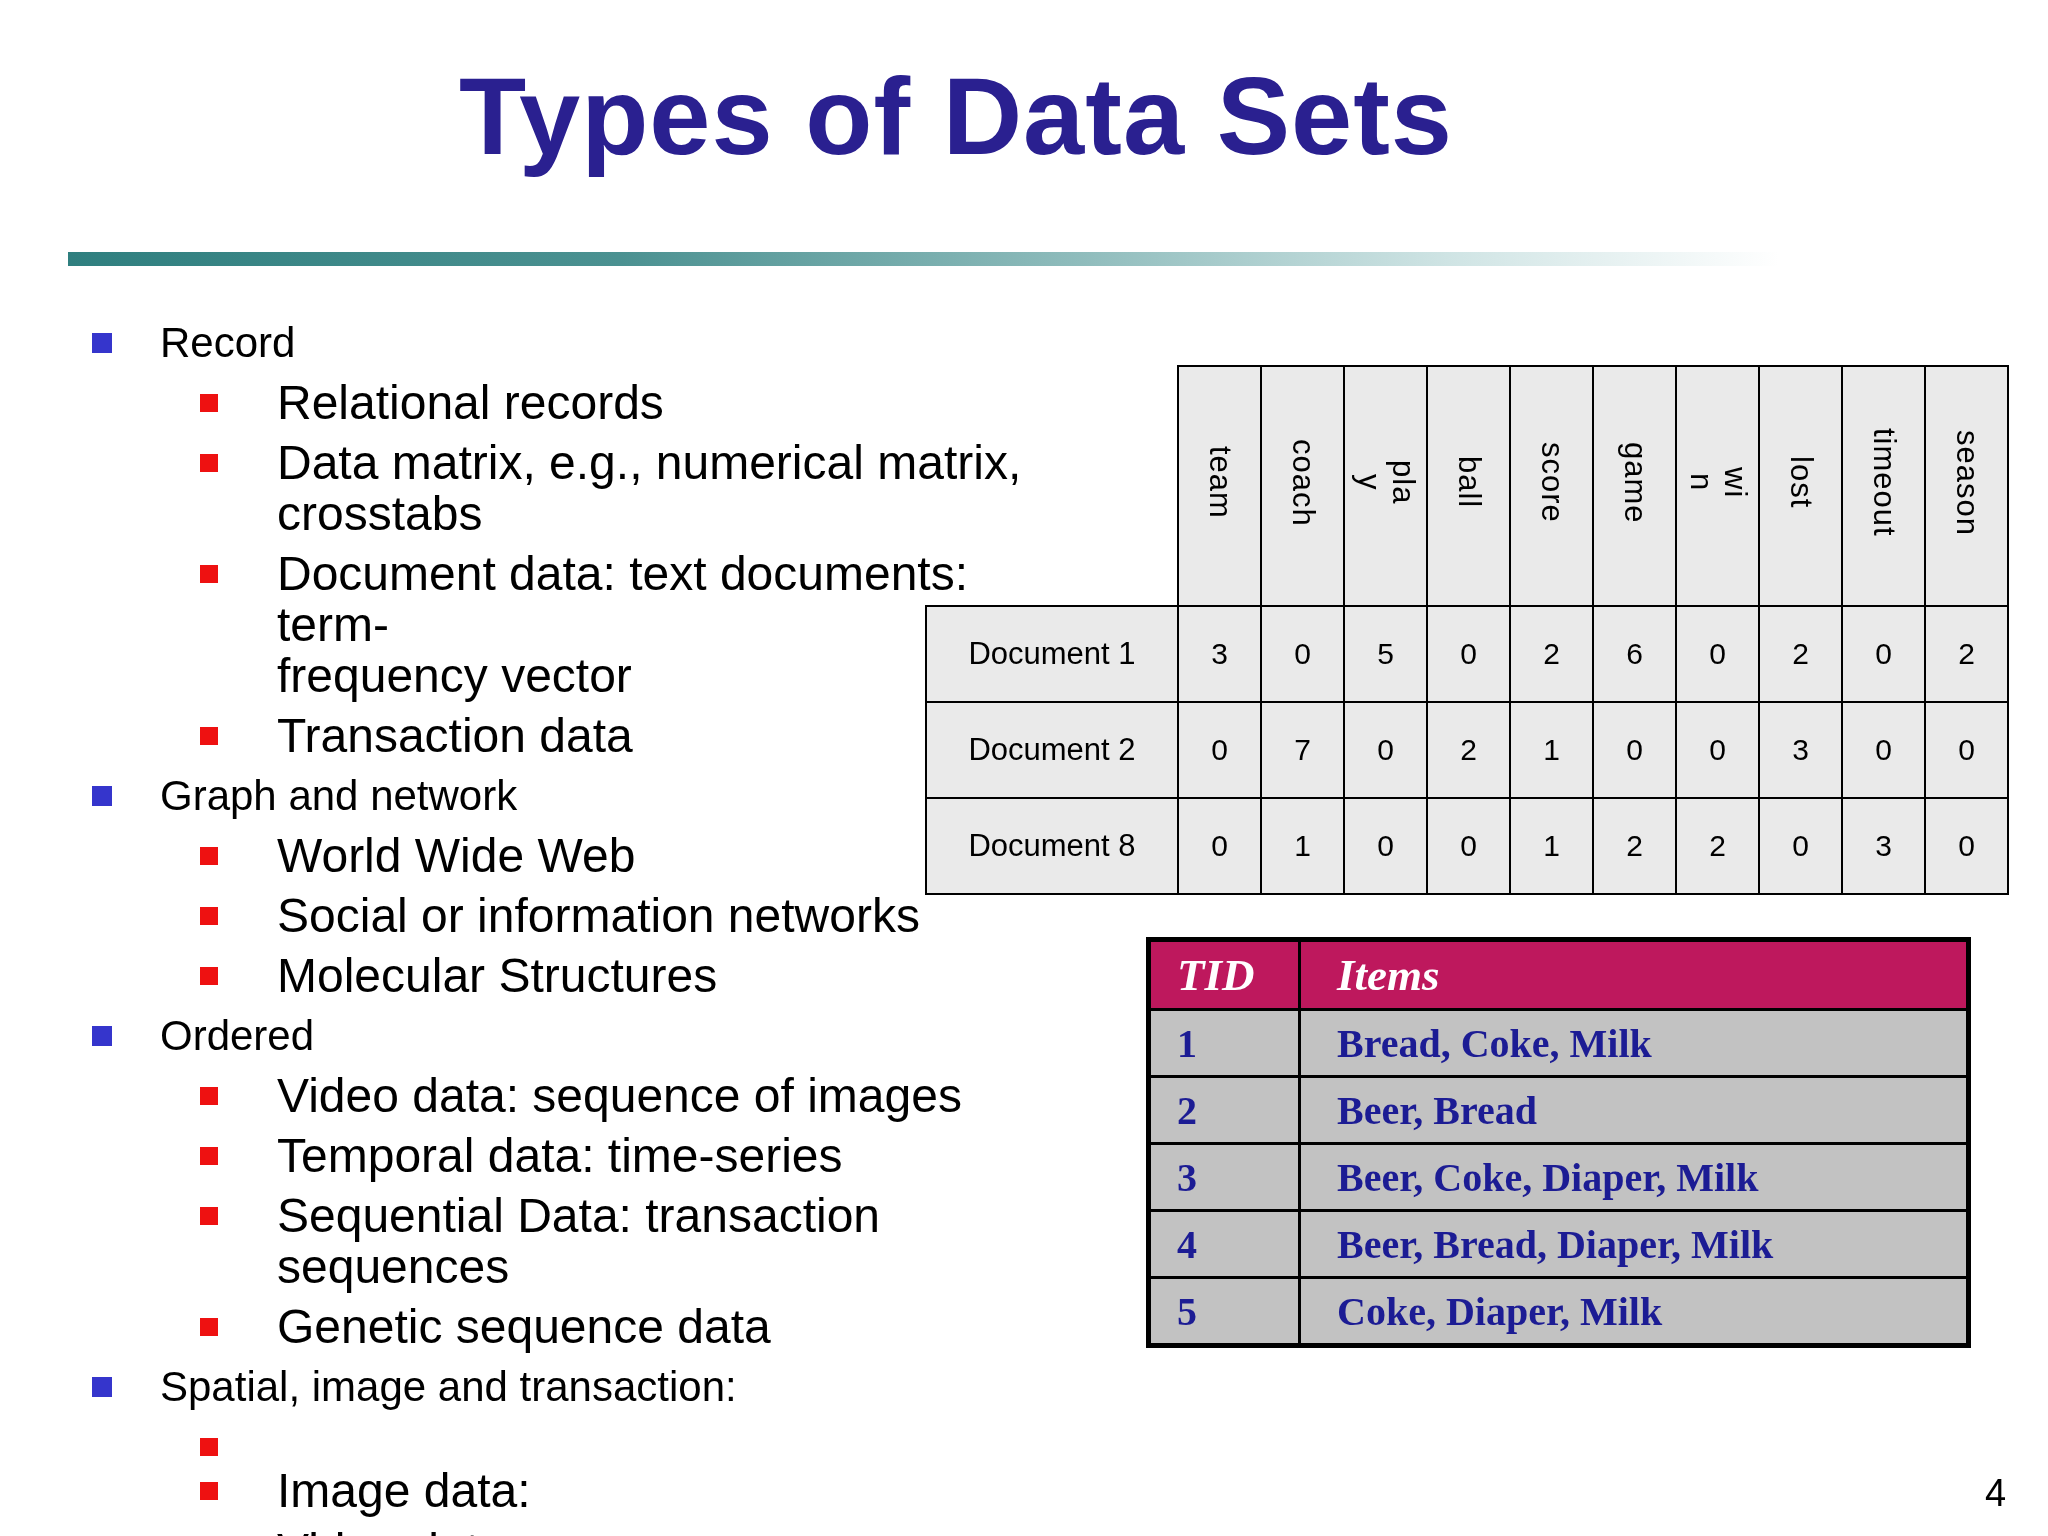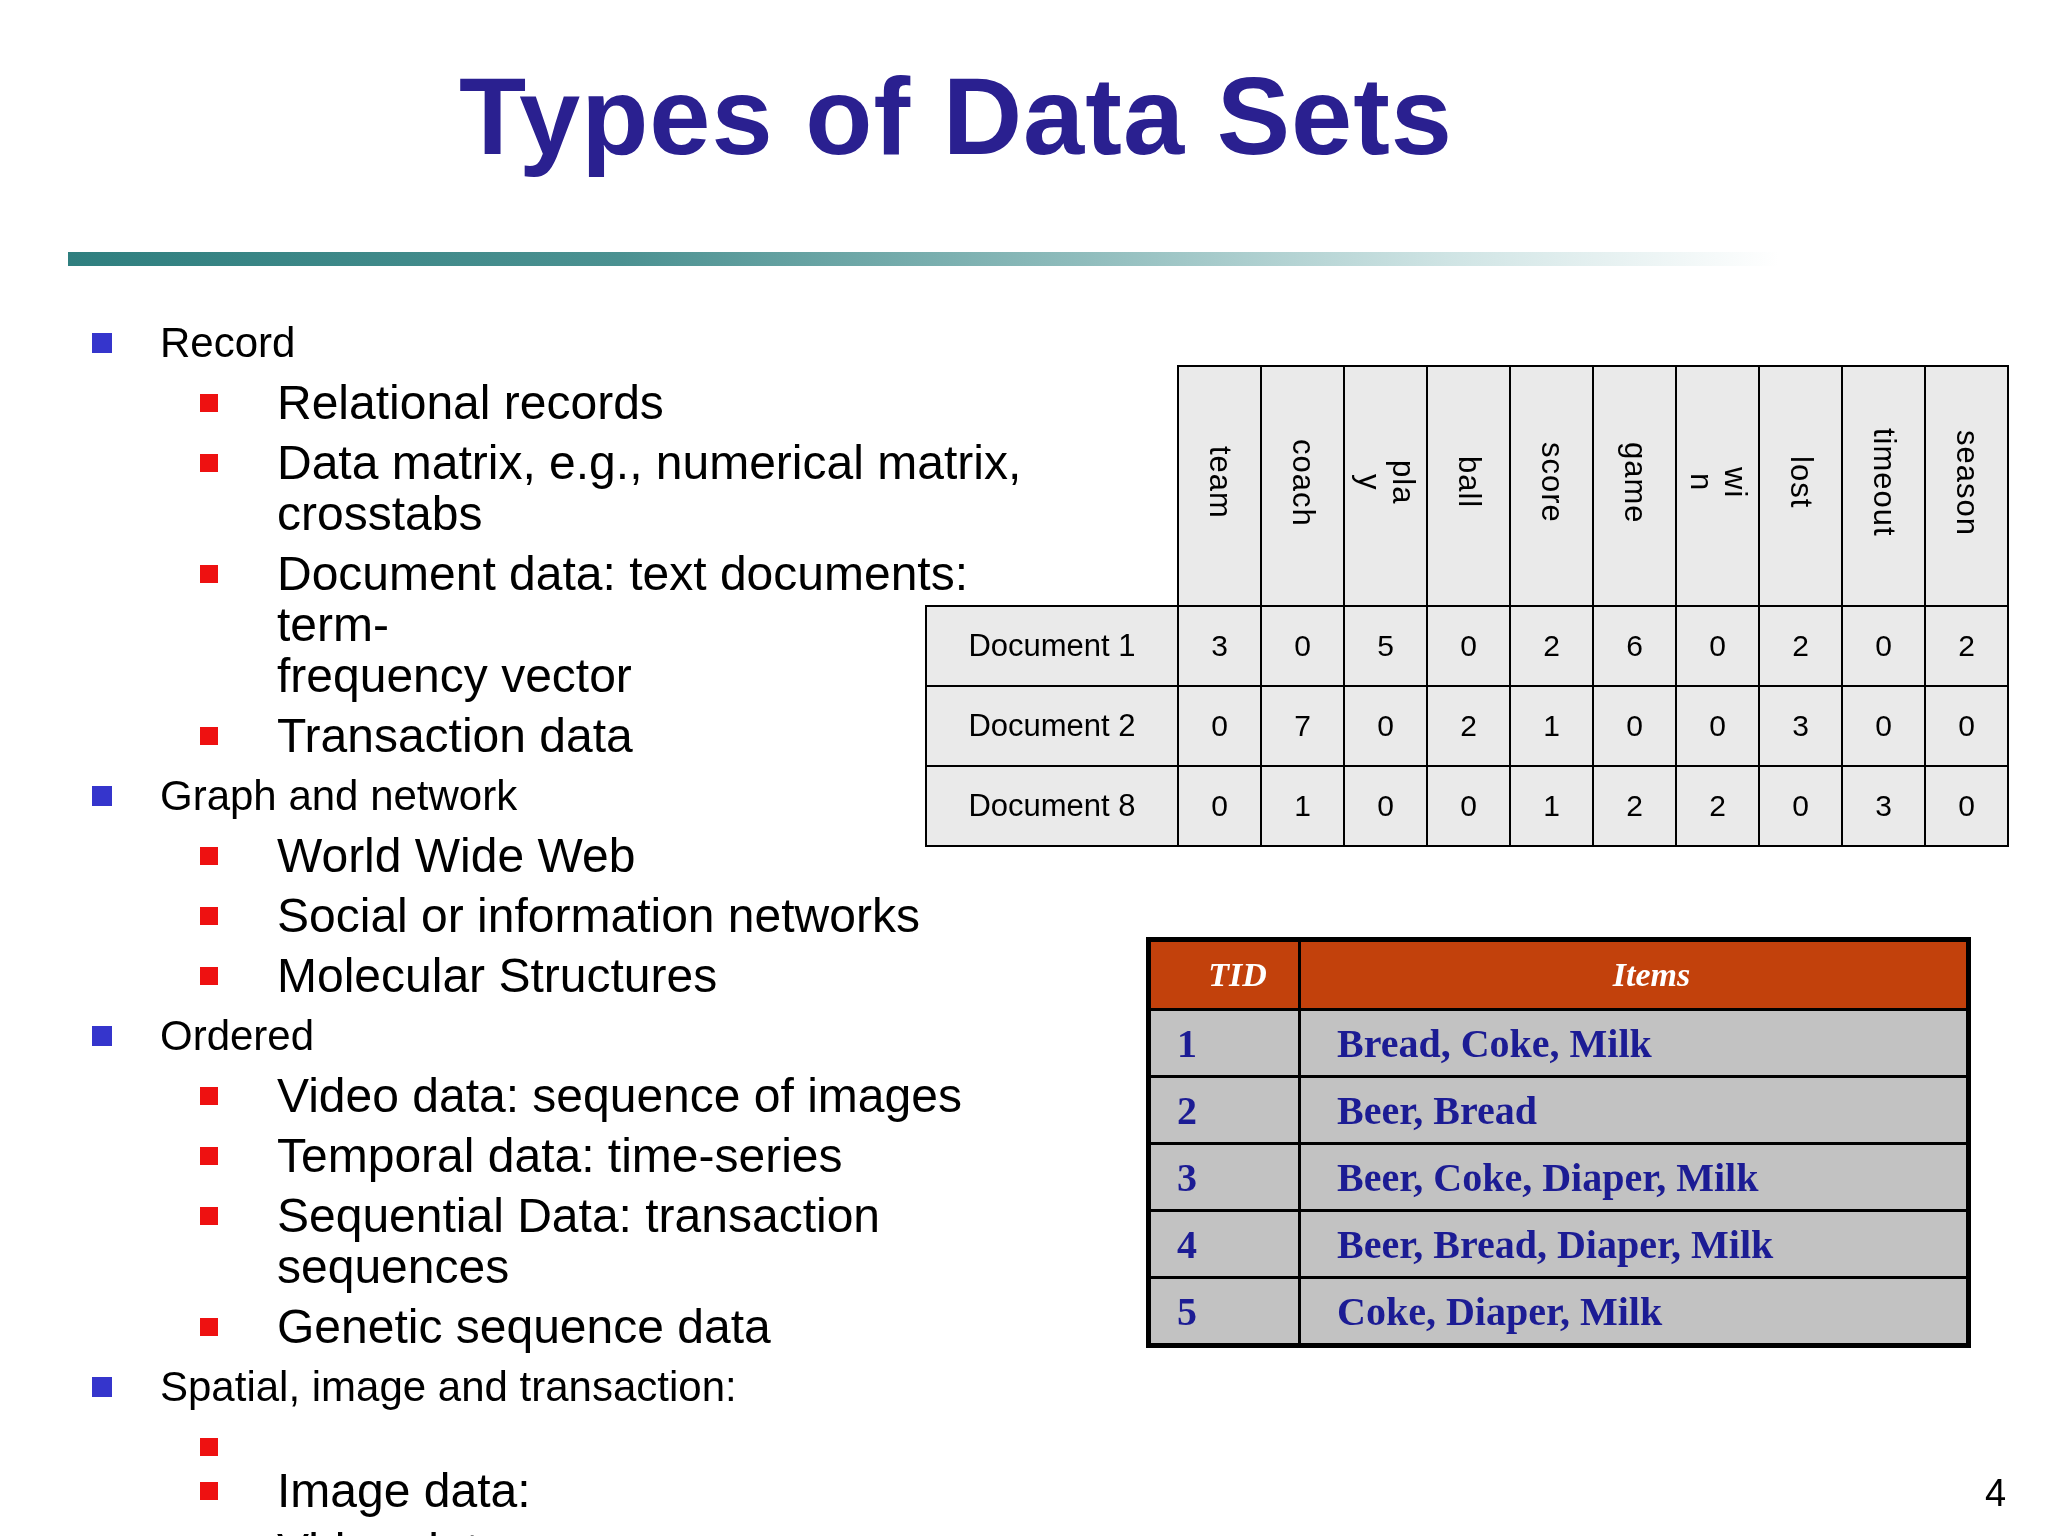--- a/index.html
+++ b/index.html
@@ -34,34 +34,34 @@
   
   .term{
     position:absolute;left:925px;top:365px;border-collapse:collapse;table-layout:fixed;
   }
   .term td{
     border:2px solid #000;background:#EAEAEA;text-align:center;vertical-align:middle;
     color:#000;font-size:30px;padding:0;
   }
   .term td.blank{border:none;background:transparent;}
   .term tr.hrow{height:240px;}
-  .term tr.drow{height:80px;}
+  .term tr.drow{height:96px;}
   .vert{
     writing-mode:vertical-rl;white-space:pre-line;font-size:31px;letter-spacing:1px;
     display:inline-block;line-height:34px;
   }
   .term td.rlabel{font-size:31px;}
   
   .tid{
     position:absolute;left:1146px;top:937px;border-collapse:collapse;table-layout:fixed;
     border:5px solid #000;font-family:"Liberation Serif",serif;
   }
   .tid th{
-    background:#c2410c;color:#ffffff;font-style:italic;font-weight:bold;font-size:34px;
-    text-align:center;height:66px;border:3px solid #000;padding:0 0 0 26px;
+    background:#be185d;color:#ffffff;font-style:italic;font-weight:bold;font-size:45px;
+    text-align:left;height:66px;border:3px solid #000;padding:0 0 0 26px;
   }
   .tid th.c2{padding-left:36px;}
   .tid td{
     background:#C2C2C2;color:#1C1C94;font-weight:bold;font-size:40px;
     text-align:left;height:64px;border:3px solid #000;padding:0 0 0 26px;
   }
   .tid td.c2{padding-left:36px;}
   
   .pageno{
     position:absolute;left:1985px;top:1472px;font-size:38px;color:#000;

